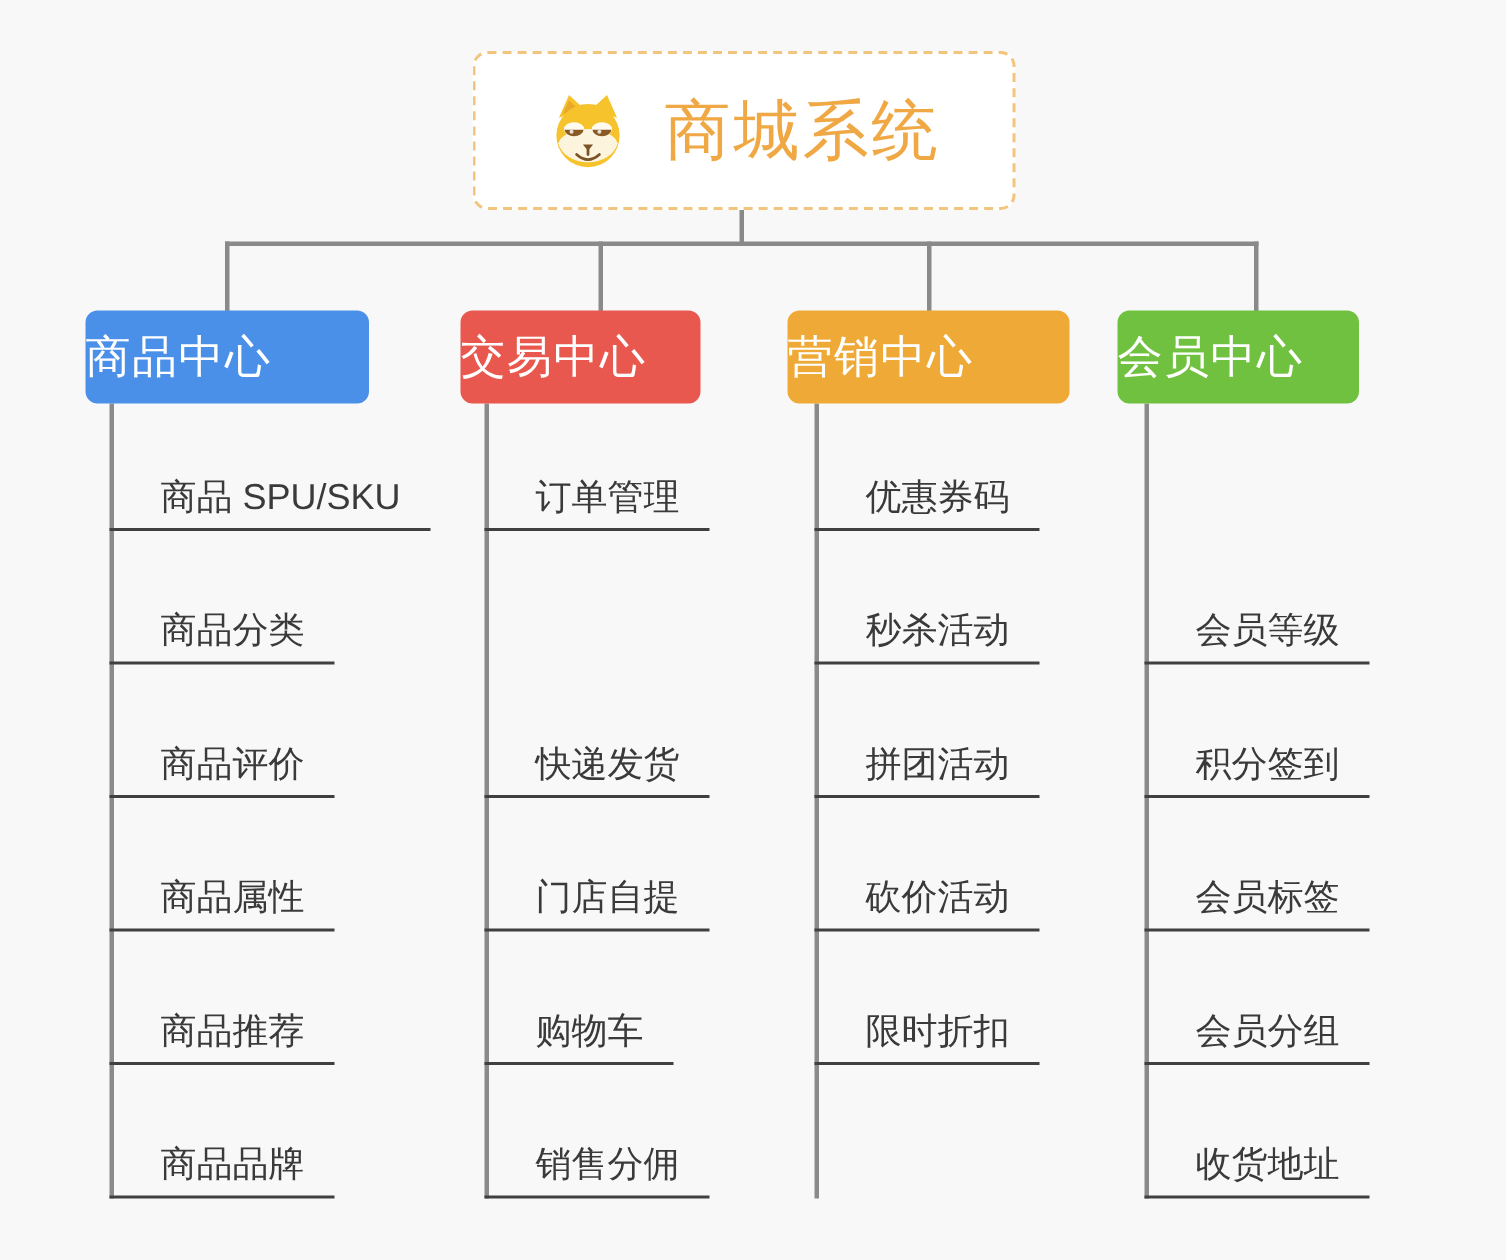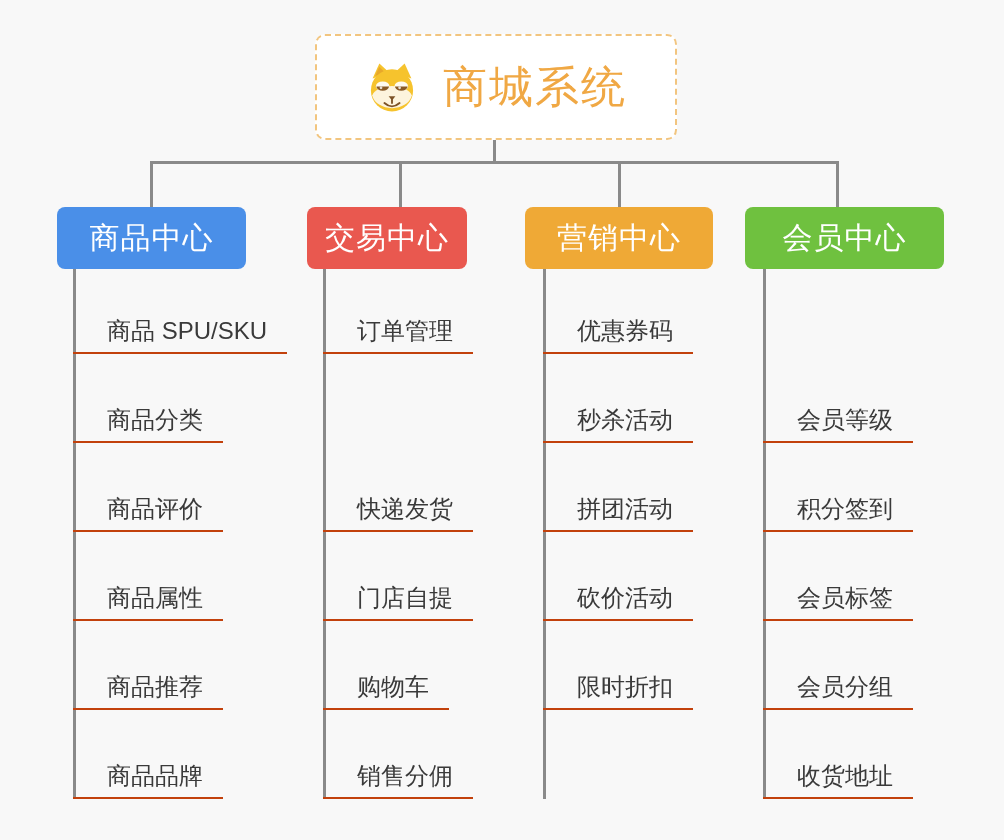--- a/index.html
+++ b/index.html
@@ -22,34 +22,34 @@
     position:absolute;left:315px;top:34px;width:362px;height:106px;
     background:#ffffff;border:2px dashed #f2c57f;border-radius:10px;
     box-sizing:border-box;
     display:flex;align-items:center;justify-content:center;gap:24px;
   }
   .root-title{font-size:44px;color:#f0a844;letter-spacing:2px;white-space:nowrap;}
 
   
   .branch-node{
     position:absolute;top:207px;height:62px;border-radius:8px;
-    display:flex;align-items:center;justify-content:center;
+    display:flex;align-items:center;
     color:#ffffff;font-size:30px;letter-spacing:1px;white-space:nowrap;
   }
   .bn0{left:57px;width:189px;background:#4a8fe8;}
   .bn1{left:307px;width:160px;background:#e9584f;}
   .bn2{left:525px;width:188px;background:#efa936;}
-  .bn3{left:745px;width:199px;background:#6fc13f;}
+  .bn3{left:745px;width:161px;background:#6fc13f;}
 
   
   .leaf{
     position:absolute;height:37px;box-sizing:content-box;
     padding:0 20px 5px 34px;
     display:flex;align-items:flex-end;
-    border-bottom:2px solid #c2410c;
+    border-bottom:2px solid #404040;
     font-size:24px;color:#3a3a3a;white-space:nowrap;
   }
   .c0{left:73px}.c1{left:323px}.c2{left:543px}.c3{left:763px}
   .r0{top:310px}.r1{top:399px}.r2{top:488px}.r3{top:577px}.r4{top:666px}.r5{top:755px}
 
   .dog-icon{width:54px;height:52px;flex:0 0 auto;}
 </style>
 </head>
 <body>
 

